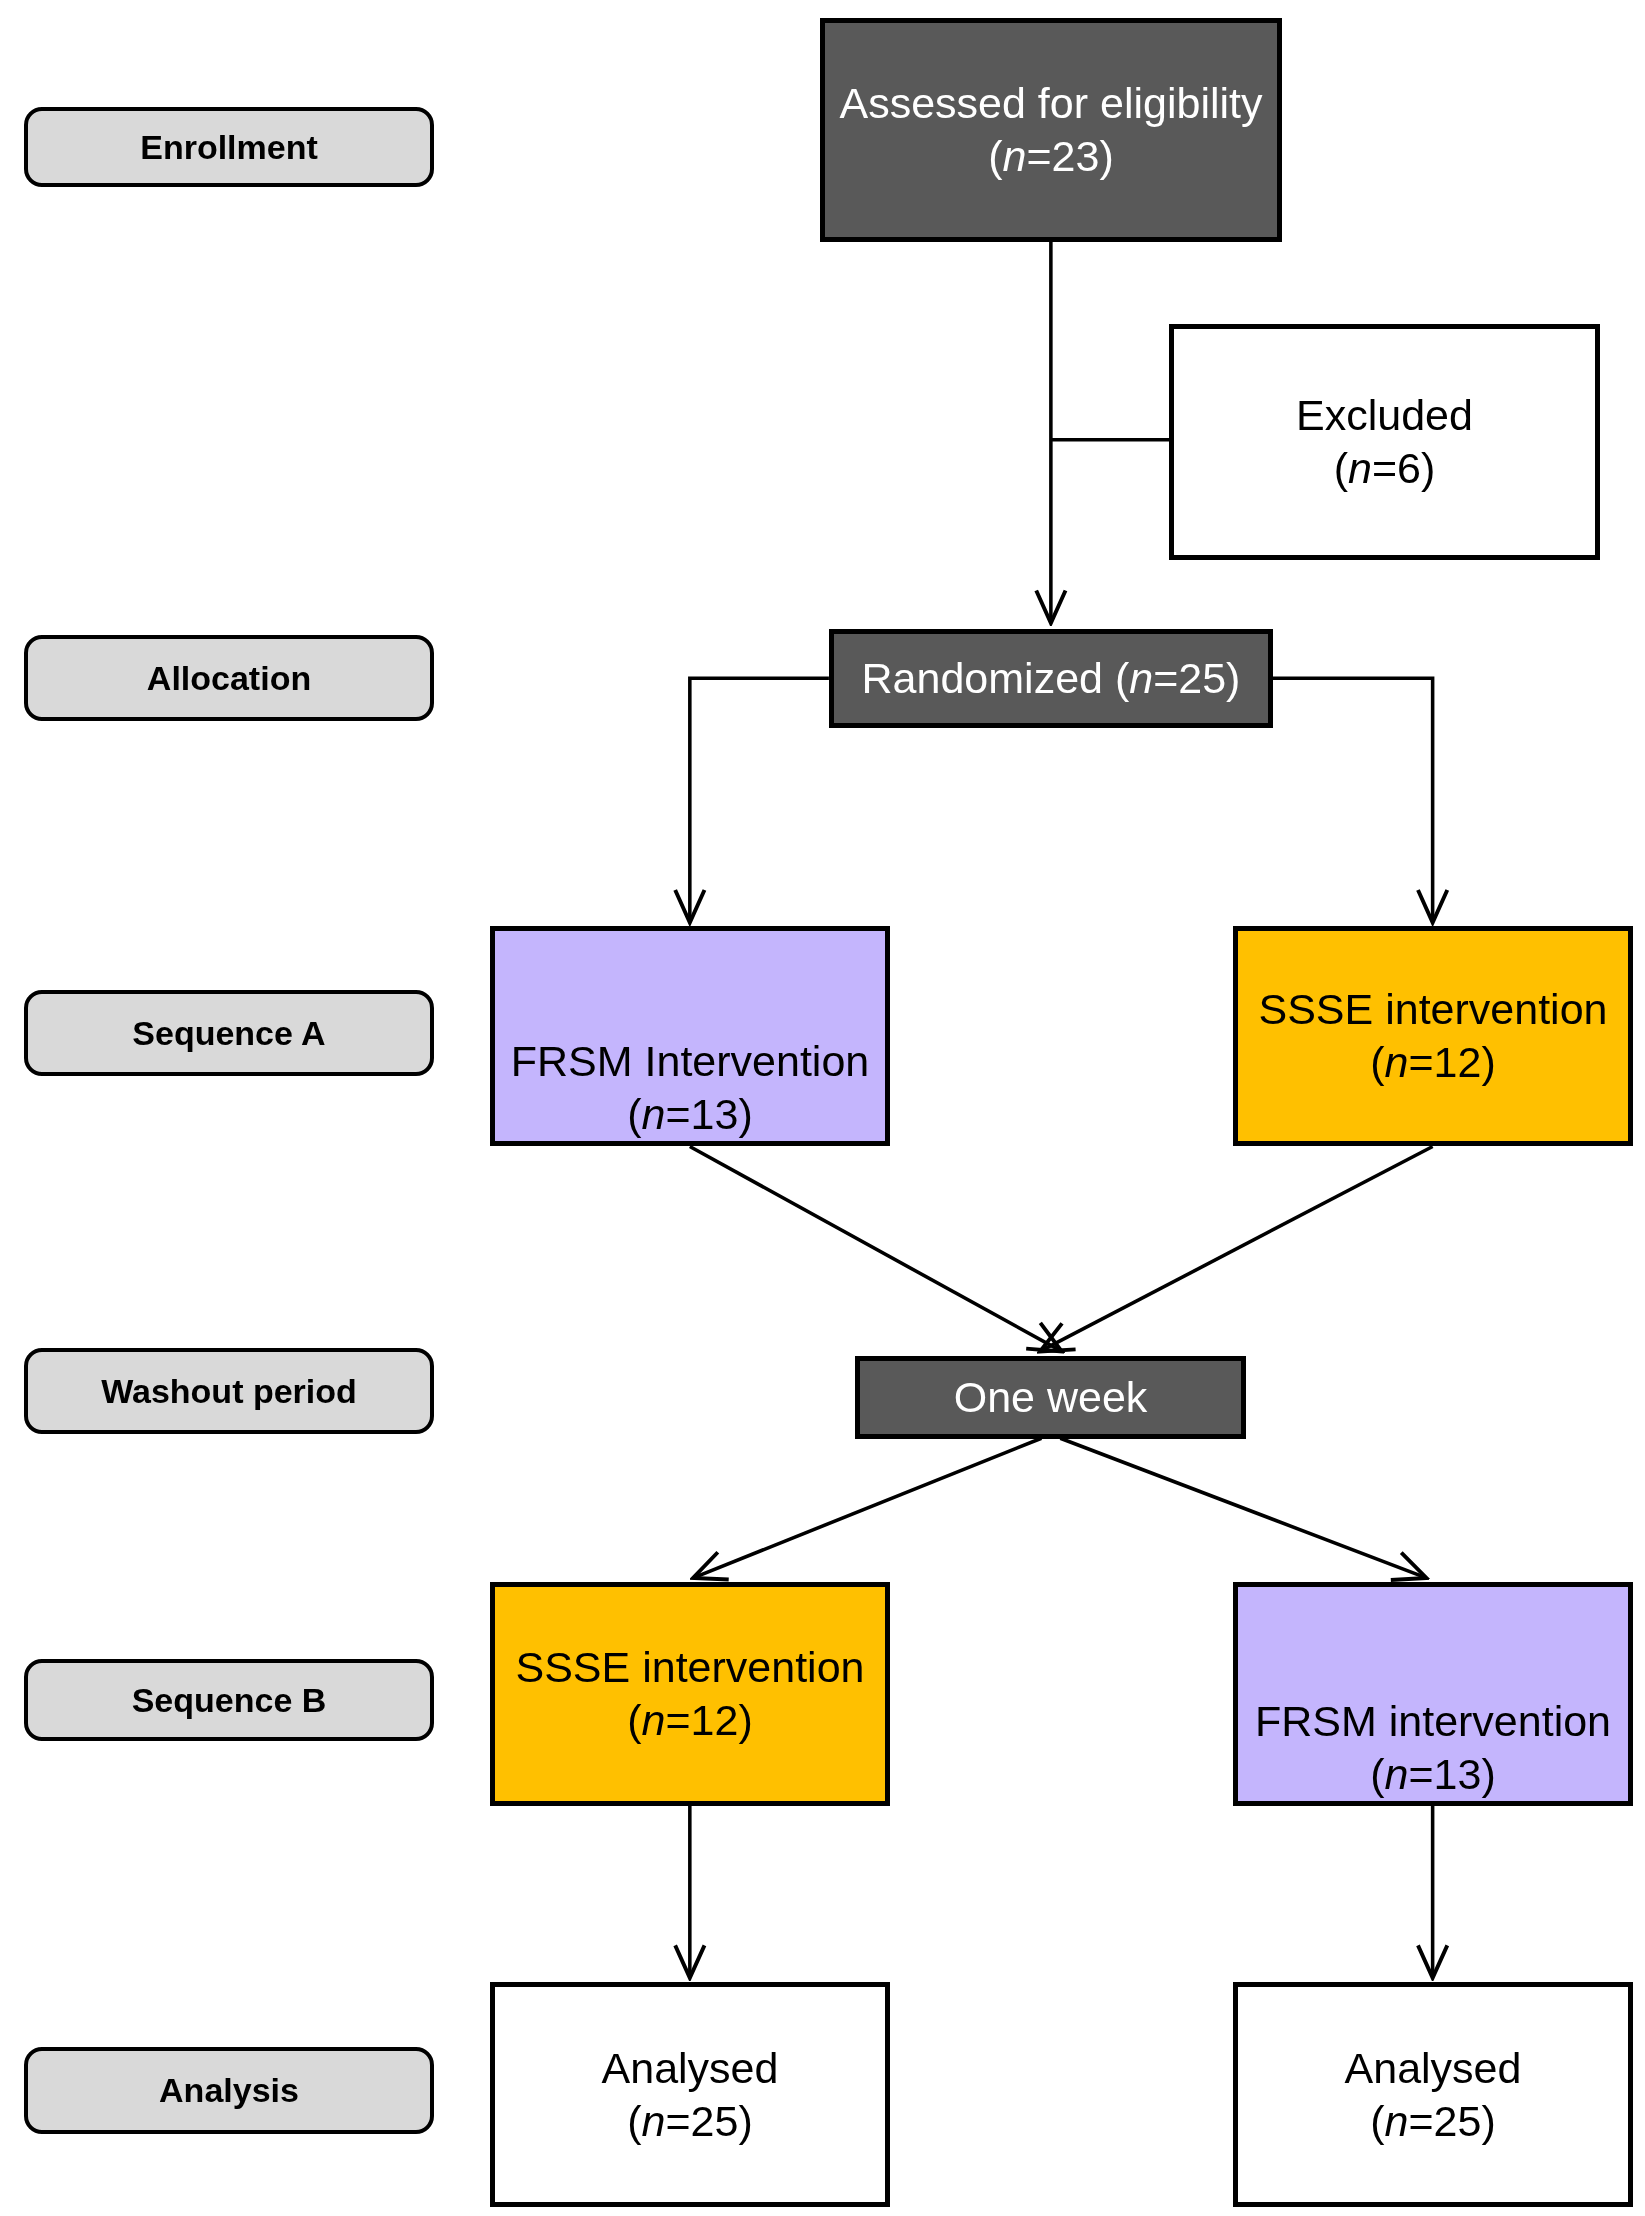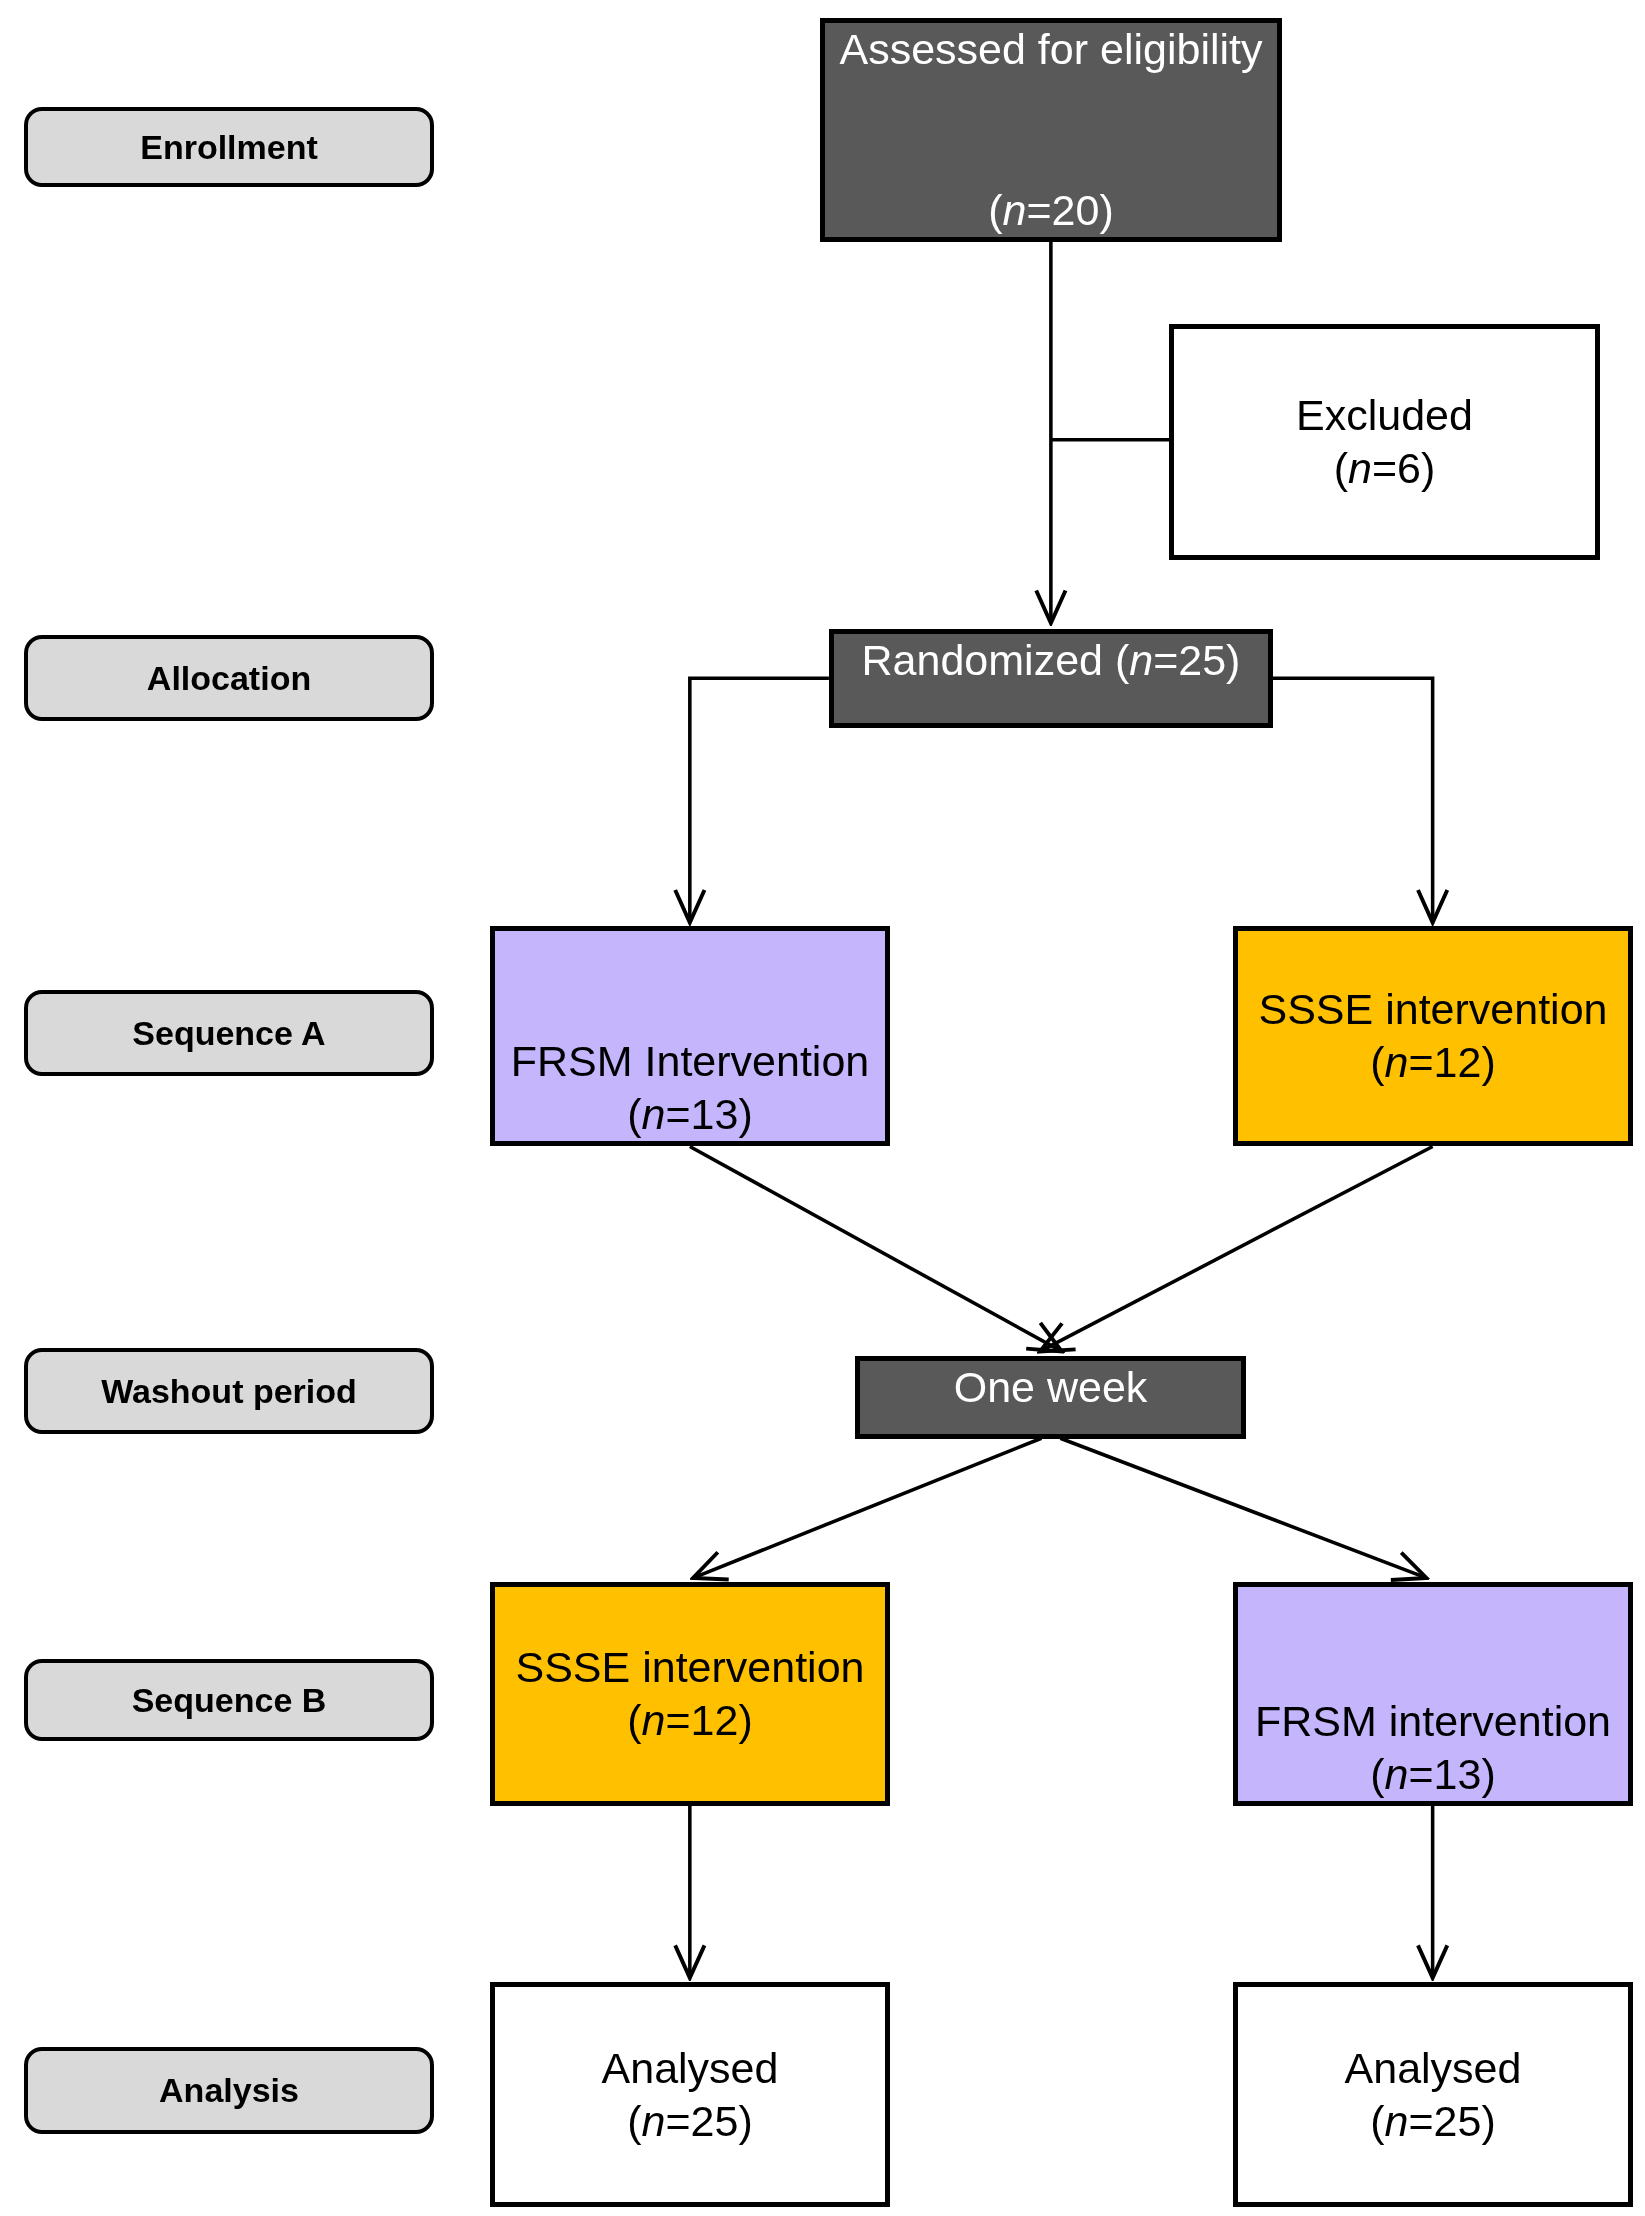--- a/index.html
+++ b/index.html
@@ -42,21 +42,21 @@
     border: 5.3px solid #000000;
     display: flex;
     flex-direction: column;
     align-items: center;
     justify-content: center;
     text-align: center;
     font-size: 43px;
     line-height: 53px;
     z-index: 1;
   }
-  .dark   { background: #595959; color: #ffffff; justify-content: space-between; }
+  .dark   { background: #595959; color: #ffffff; }
   .blue   { background: #c4b5fd; color: #000000; justify-content: flex-end; }
   .orange { background: #ffc000; color: #000000; }
   .white  { background: #ffffff; color: #000000; }
   .it { font-style: italic; }
 
   
   #stage-enrollment { top: 107px;  height: 80px; }
   #stage-allocation { top: 635px; height: 86px; }
   #stage-sequence-a { top: 990px; height: 86px; }
   #stage-washout    { top: 1348px; height: 86px; }
@@ -114,21 +114,21 @@
   <div class="stage" id="stage-sequence-b">
     <span>Sequence B</span>
   </div>
   <div class="stage" id="stage-analysis">
     <span>Analysis</span>
   </div>
 
   <div class="fbox dark" id="box-assessed">
     <div>Assessed for eligibility</div>
     <div>
-      <span>(</span><span class="it">n</span><span>=20)</span>
+      <span>(</span><span class="it">n</span><span>=23)</span>
     </div>
   </div>
 
   <div class="fbox white" id="box-excluded">
     <div>Excluded</div>
     <div>
       <span>(</span><span class="it">n</span><span>=6)</span>
     </div>
   </div>
 

